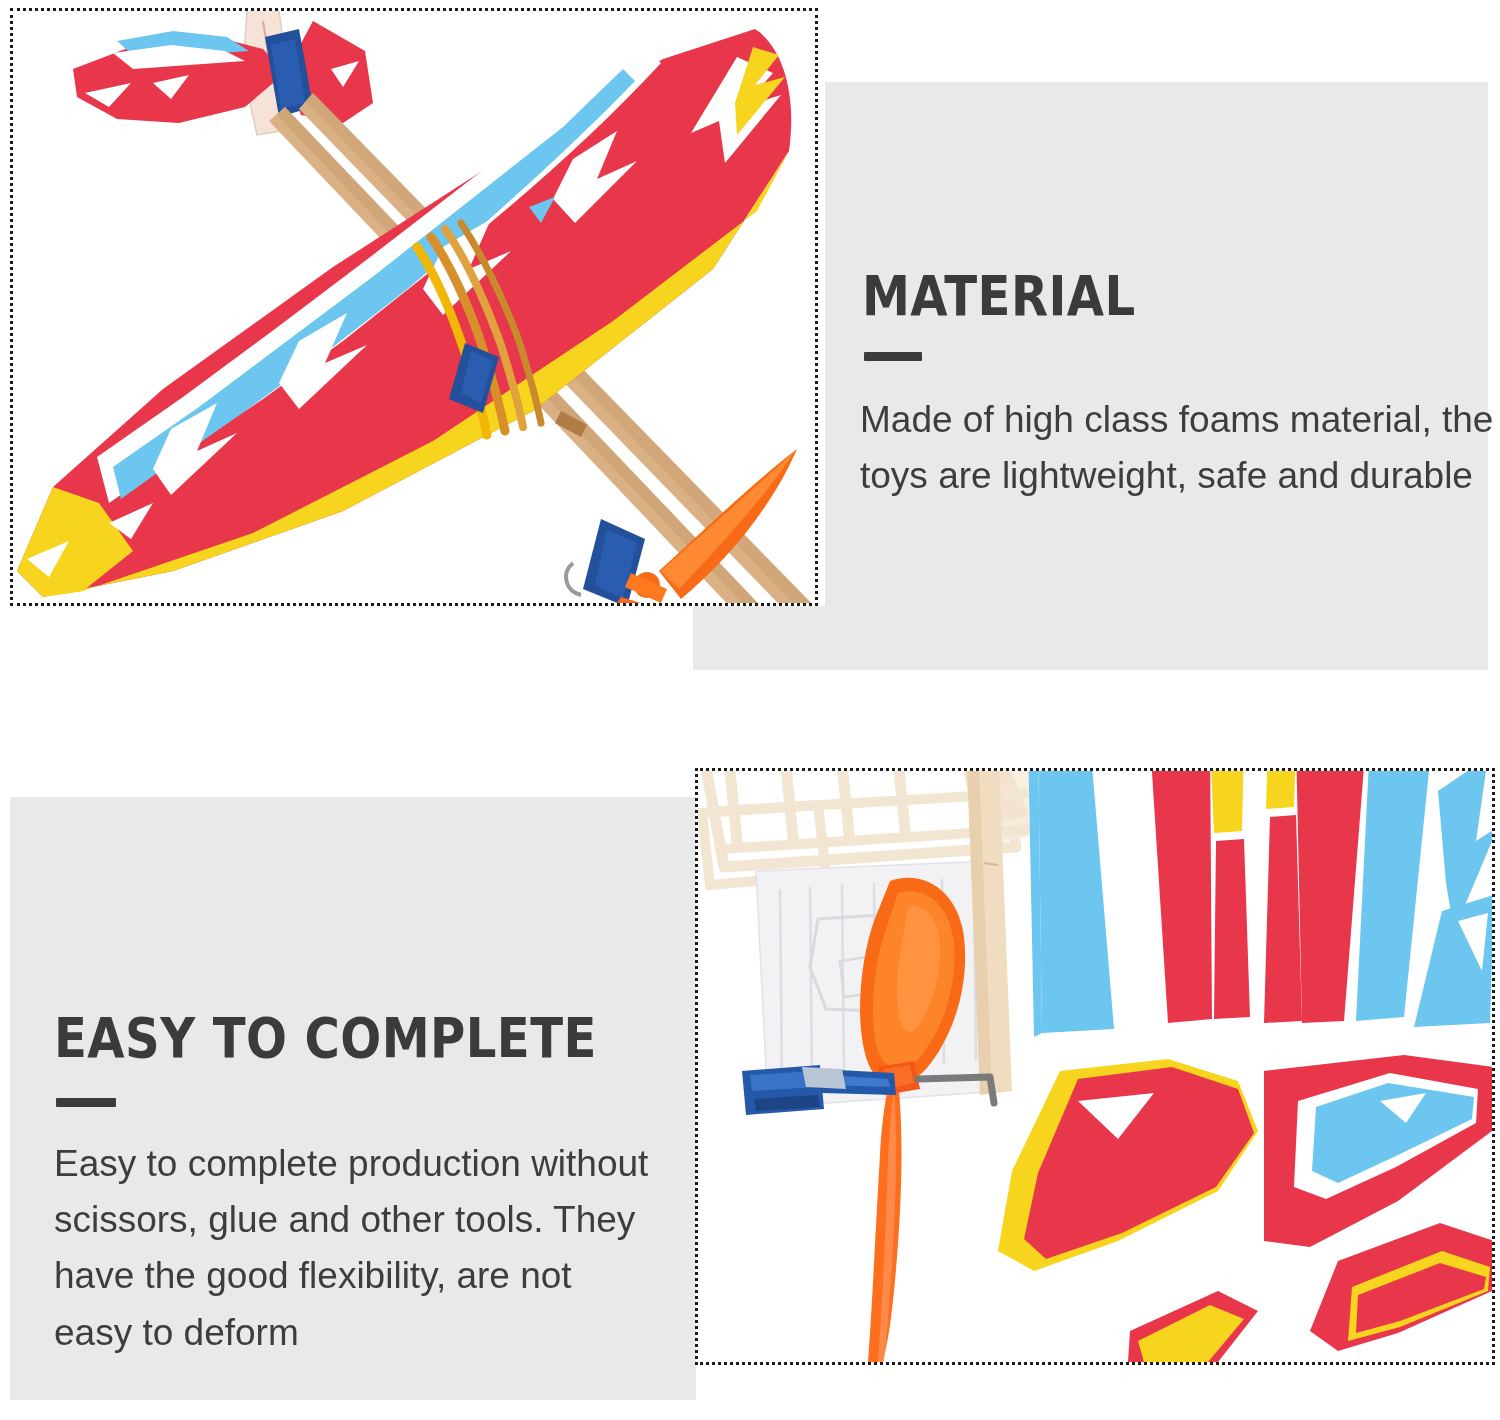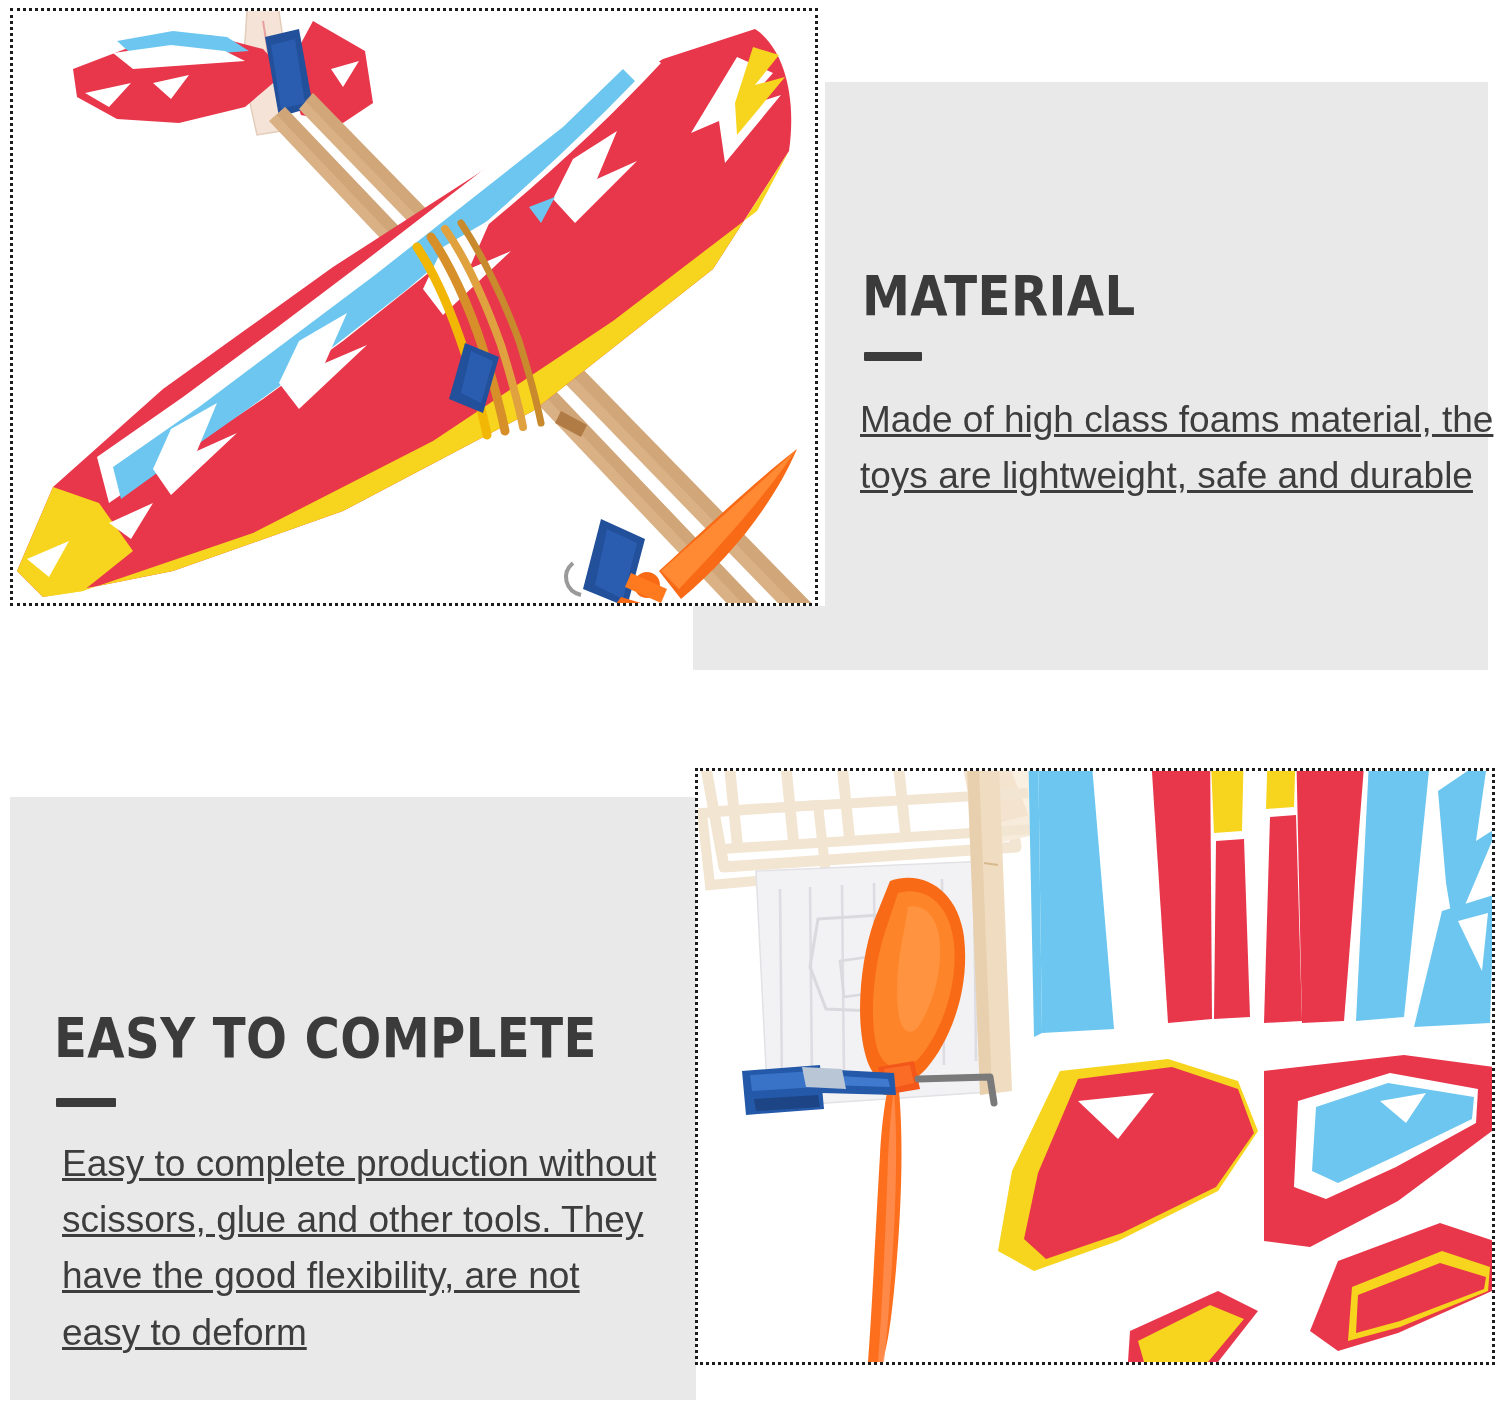--- a/index.html
+++ b/index.html
@@ -44,31 +44,30 @@
     transform-origin: left center;
   }
   .heading-rule {
     background: #3b3b3b;
     border-radius: 1px;
   }
   .feature-body {
     font-family: "Liberation Sans", sans-serif;
     color: #3d3d3d;
     font-weight: 400;
-    text-decoration: underline;
   }
 
   #material-heading { left: 862px; top: 268px; font-size: 56px; }
   #material-rule    { position: absolute; left: 864px; top: 352px; width: 58px; height: 9px; }
   #material-body    { position: absolute; left: 860px; top: 392px; width: 640px;
                       font-size: 37px; line-height: 1.52; }
 
   #easy-heading { left: 54px; top: 1010px; font-size: 56px; }
   #easy-rule    { position: absolute; left: 56px; top: 1098px; width: 60px; height: 9px; }
-  #easy-body    { position: absolute; left: 62px; top: 1136px; width: 600px;
+  #easy-body    { position: absolute; left: 54px; top: 1136px; width: 600px;
                   font-size: 37px; line-height: 1.52; }
 
   
   #panel-material      { left: 825px;  top: 82px;   width: 663px; height: 524px; }
   #panel-material-foot { left: 693px;  top: 606px;  width: 795px; height: 64px; }
   #panel-easy          { left: 10px;   top: 797px;  width: 686px; height: 603px; }
 
   #box-hero  { left: 10px;  top: 8px;   width: 808px; height: 598px; }
   #box-parts { left: 695px; top: 768px; width: 800px; height: 597px; }
 

